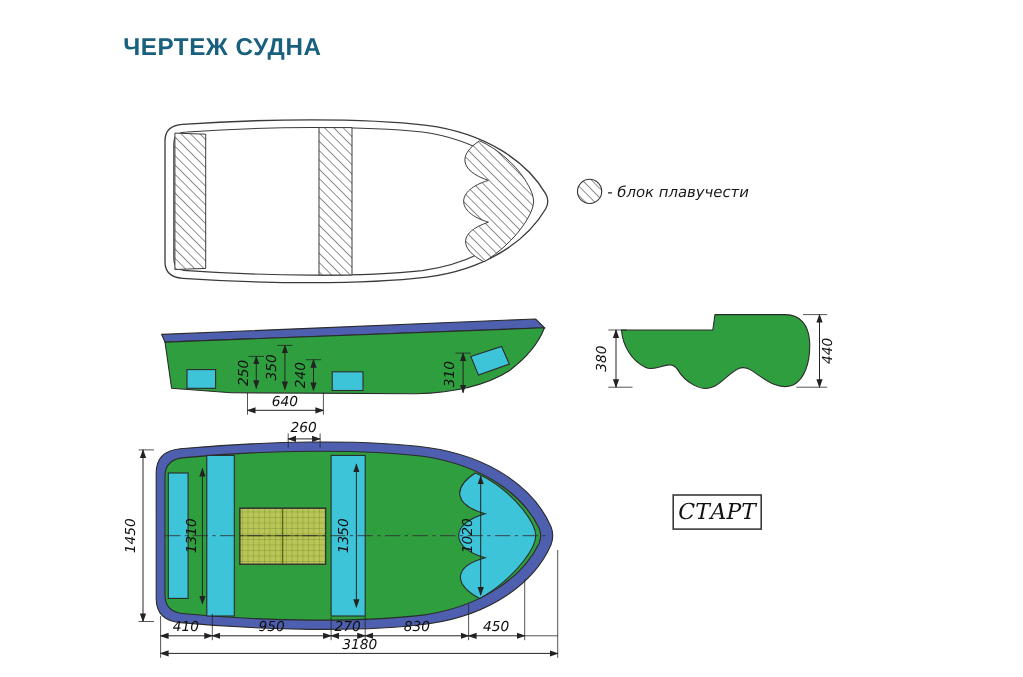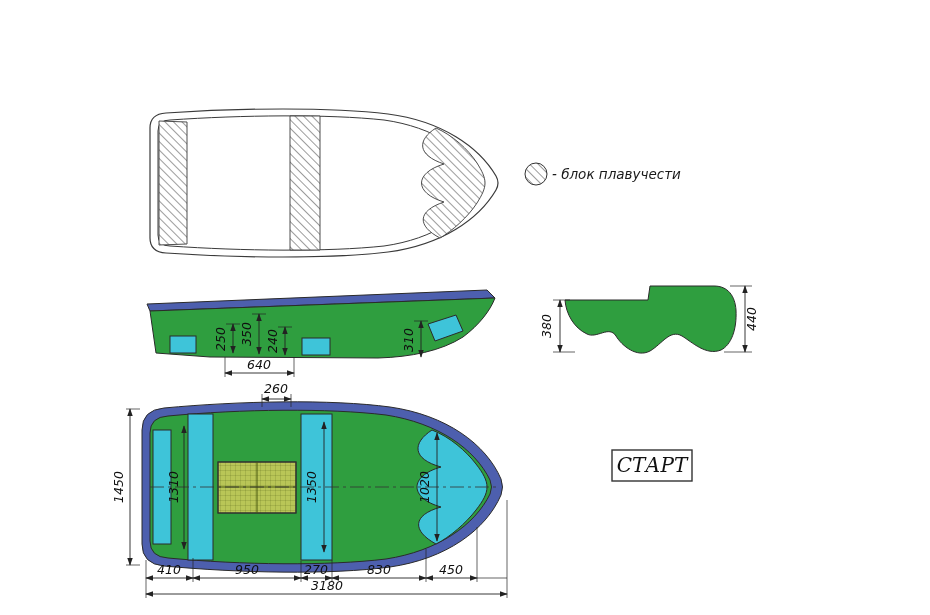--- a/index.html
+++ b/index.html
@@ -17,20 +17,21 @@
   .cl{stroke:#333;stroke-width:0.8;fill:none;stroke-dasharray:14 4 3 4;}
   .dimtxt{font:italic 12.5px "DejaVu Sans",sans-serif;fill:#101010;text-anchor:middle;}
   .legendtxt{font:italic 13.5px "DejaVu Sans",sans-serif;fill:#1a1a1a;}
   .modeltxt{font:italic 20px "DejaVu Serif",serif;fill:#111;text-anchor:middle;}
 </style>
 </head>
 <body>
 
 <div class="frame">
 
+  <div class="page-title">ЧЕРТЕЖ СУДНА</div>
 
   <svg width="930" height="615" viewBox="0 0 930 615">
     <defs>
       <pattern id="hatch" patternUnits="userSpaceOnUse" width="6" height="6" patternTransform="rotate(-45)">
         <rect width="6" height="6" fill="#ffffff"></rect>
         <line x1="0" y1="0" x2="0" y2="6" stroke="#666" stroke-width="1.3"></line>
       </pattern>
       <pattern id="grid" patternUnits="userSpaceOnUse" width="5" height="5">
         <path d="M5,0 H0 V5" fill="none" stroke="rgba(40,60,0,0.35)" stroke-width="0.8"></path>
       </pattern>

